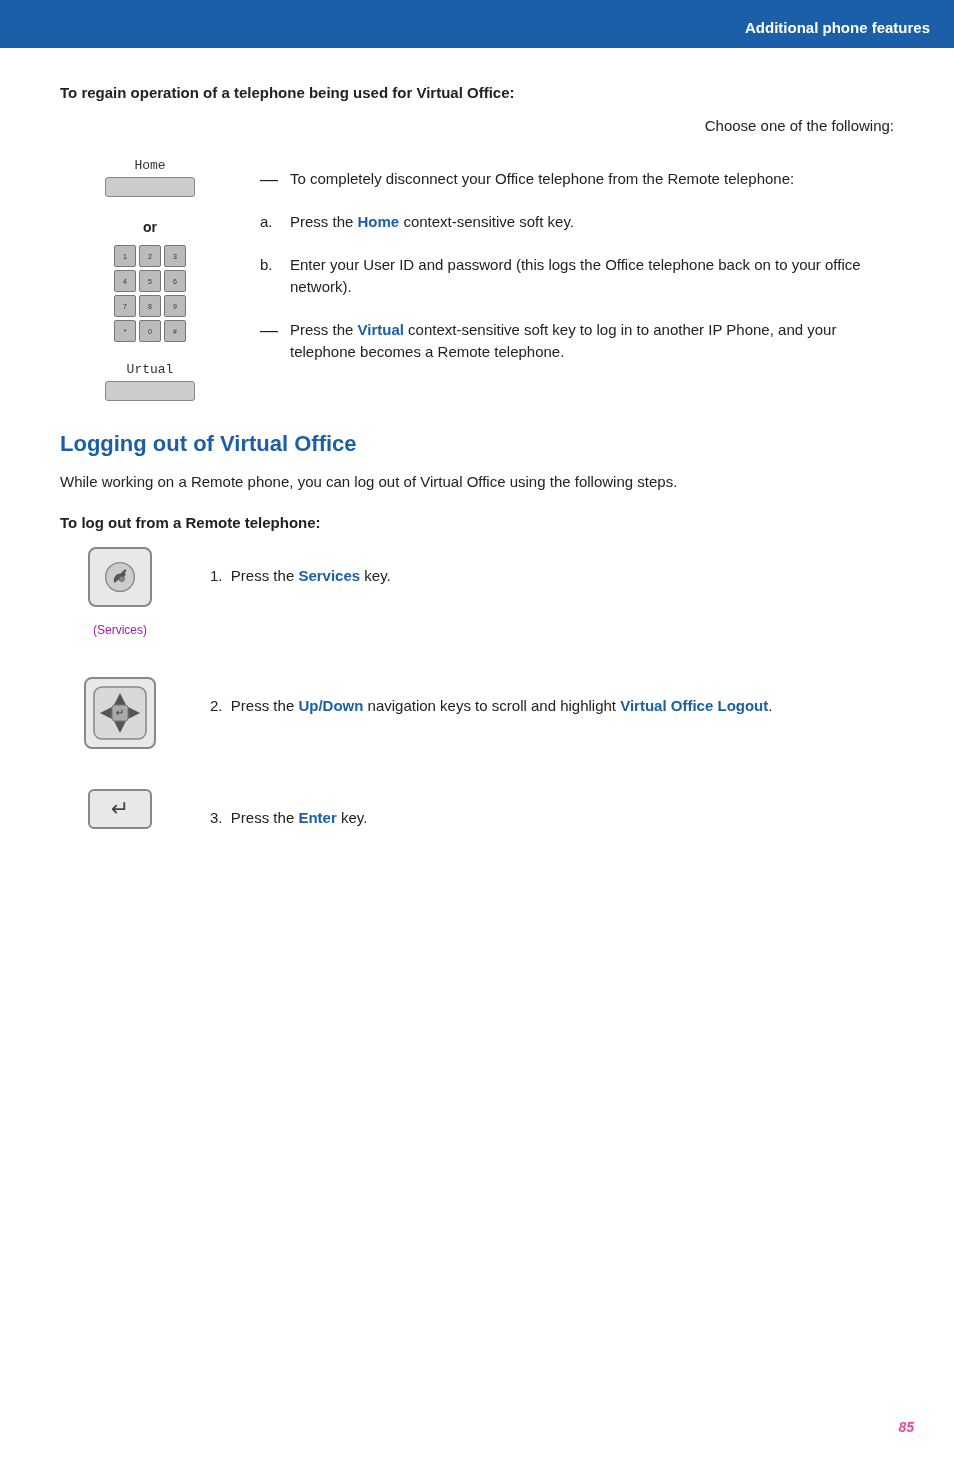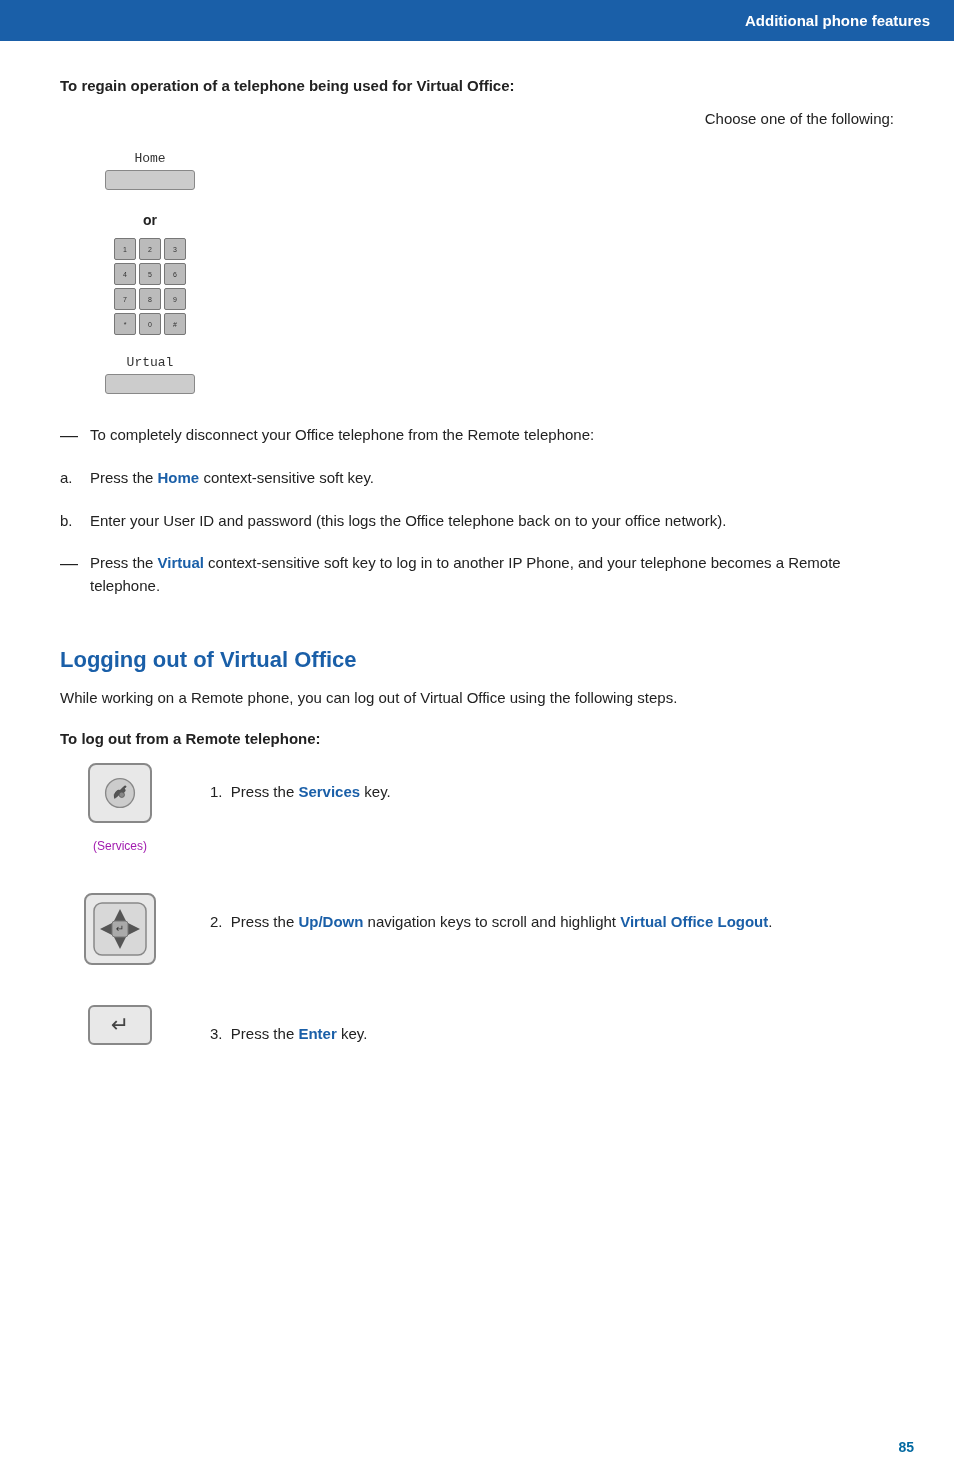--- a/index.html
+++ b/index.html
@@ -11,21 +11,21 @@
       font-family: Arial, Helvetica, sans-serif;
       font-size: 15px;
       color: #222222;
       position: relative;
     }
 
     
     .header-bar {
       background: #1a5fa8;
       width: 100%;
-      padding: 12px 24px 12px 24px;
+      padding: 19px 24px 12px 24px;
       display: flex;
       justify-content: flex-end;
       align-items: center;
     }
 
     .header-title {
       color: #ffffff;
       font-weight: bold;
       font-size: 15px;
     }
@@ -44,21 +44,21 @@
 
     .choose-text {
       text-align: right;
       margin-bottom: 24px;
       font-size: 15px;
     }
 
     
     .phone-steps-area {
       display: flex;
-      flex-direction: column;
+      flex-direction: row;
       margin-bottom: 30px;
       gap: 20px;
     }
 
     .phone-images {
       display: flex;
       flex-direction: column;
       align-items: center;
       width: 180px;
       flex-shrink: 0;
@@ -246,25 +246,26 @@
     }
 
     .enter-arrow {
       font-size: 22px;
       color: #444;
     }
 
     
     .page-footer {
       position: absolute;
-      bottom: 20px;
+      bottom: 40px;
       right: 40px;
       font-size: 14px;
       font-weight: bold;
-      color: #0369a1;
+      color: #ec4899;
+      font-style: italic;
     }
 
     .icon-label {
       font-size: 12px;
       color: #a21caf;
       margin-top: 12px;
     }
   </style>
 </head>
 <body>

